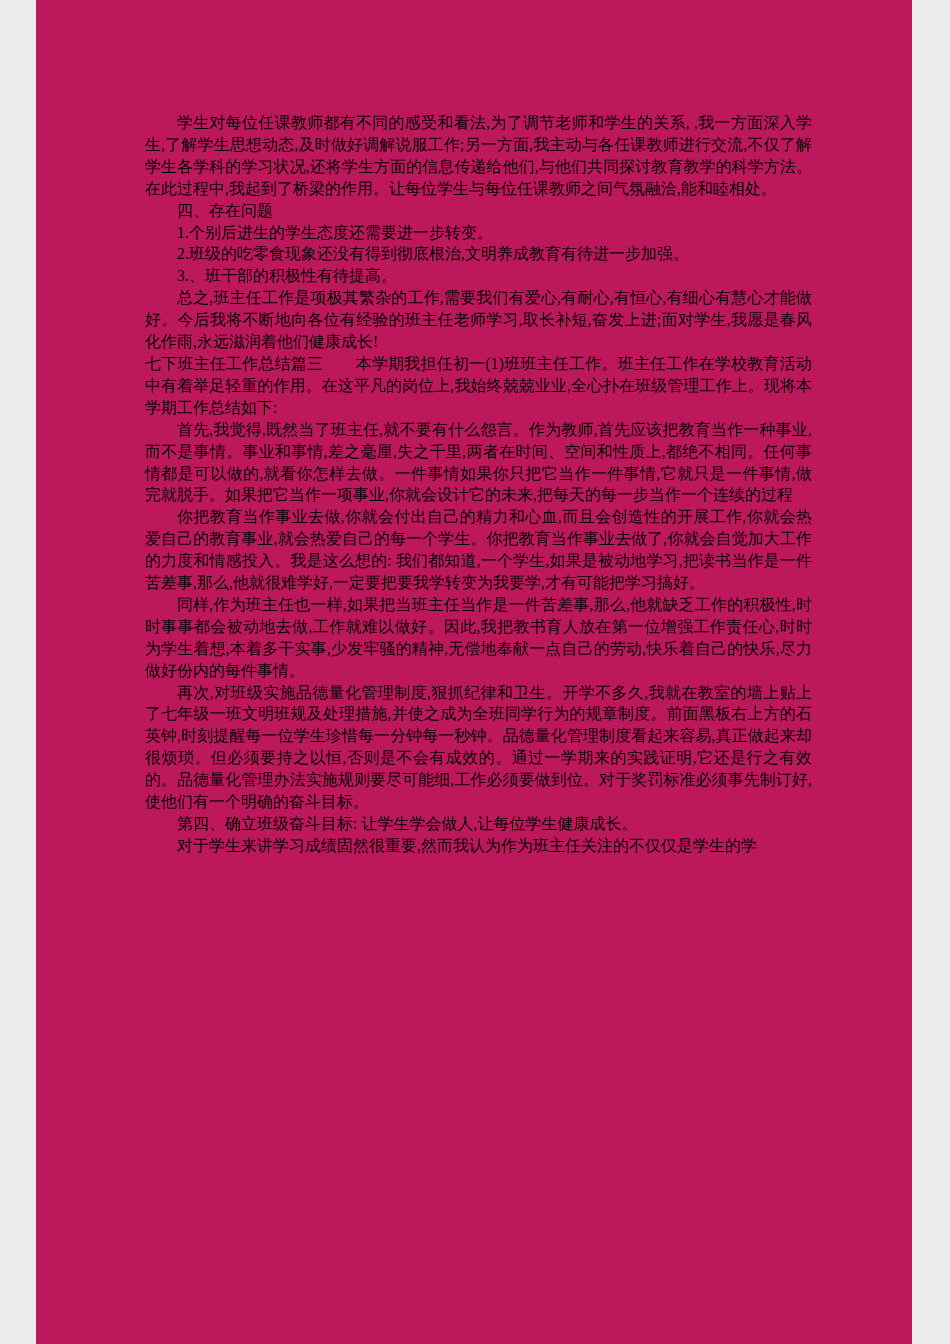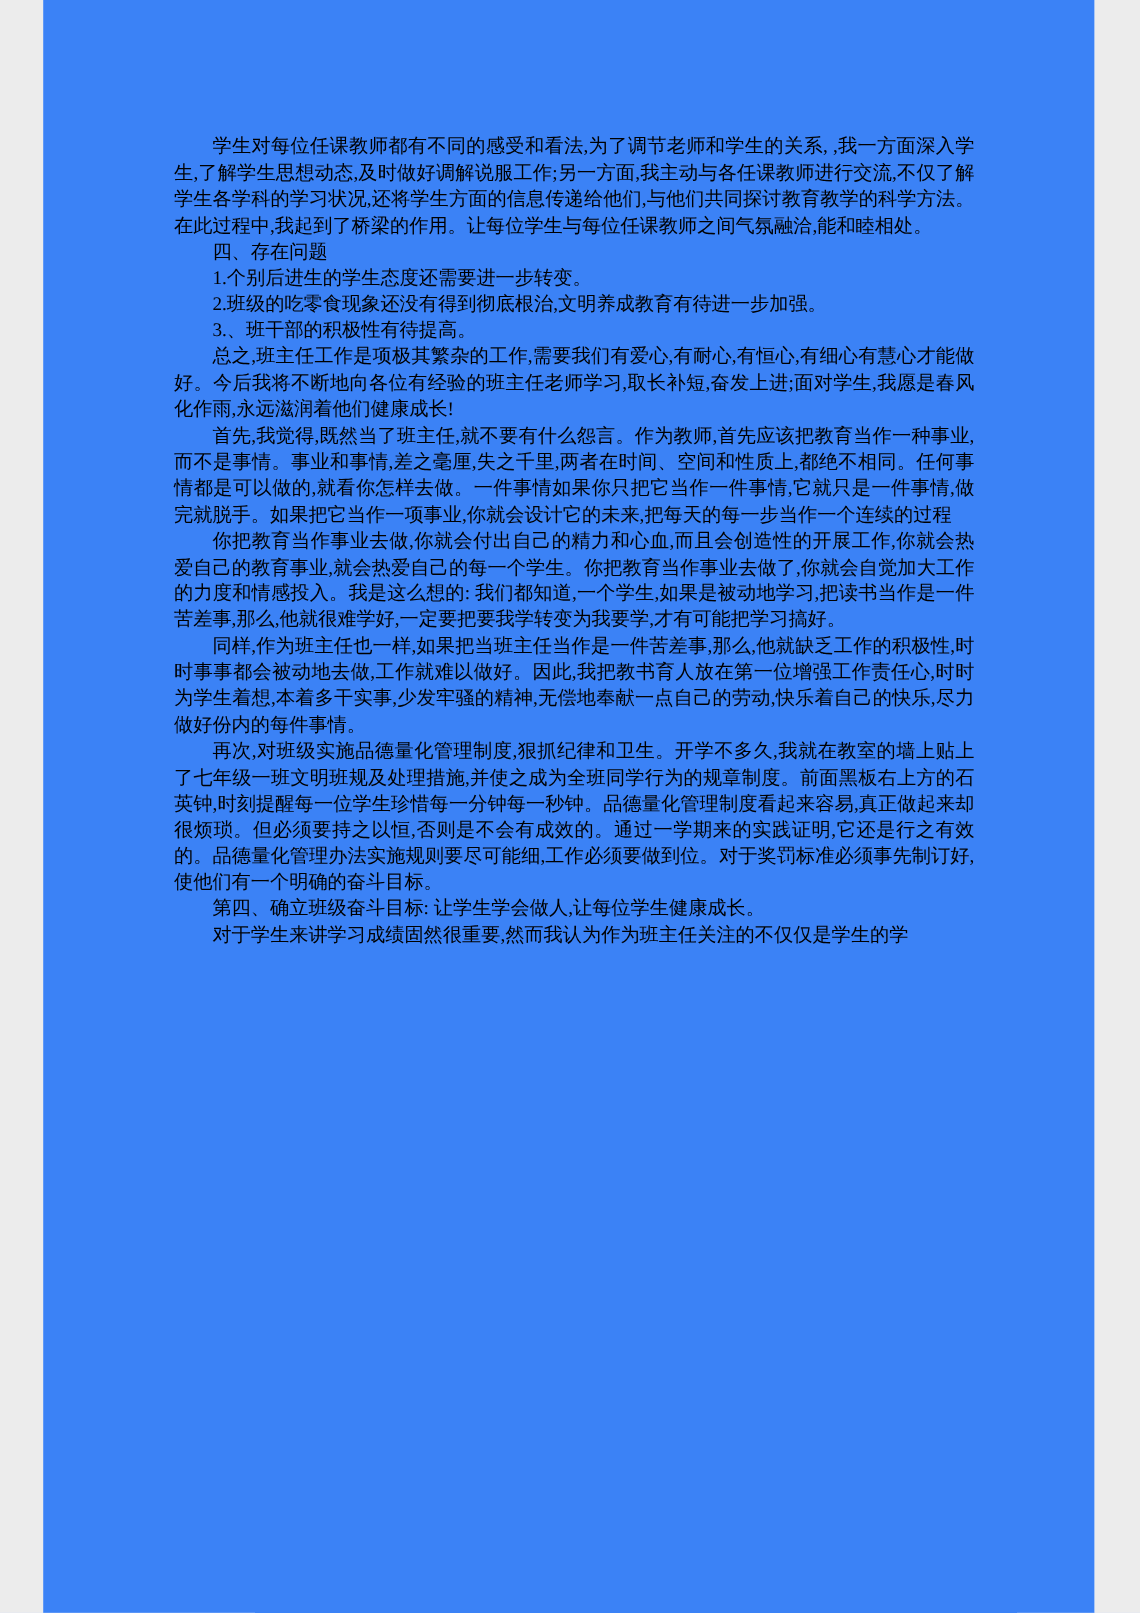--- a/index.html
+++ b/index.html
@@ -21,21 +21,21 @@
     background: #ececec;
   }
   .edge-strip.left { left: 0; width: 36px; }
   .edge-strip.right { right: 0; width: 38px; }
   .page {
     position: absolute;
     left: 36px;
     right: 38px;
     top: 0;
     bottom: 0;
-    background: #3b82f6;
+    background: #be185d;
   }
   .doc-body {
     position: absolute;
     left: 109px;  
     top: 112px;
     width: 667px;
   }
   .doc-body p {
     margin: 0;
     padding: 0;
@@ -59,20 +59,21 @@
 <div class="edge-strip right"></div>
 
 <div class="page">
   <div class="doc-body">
     <p class="indent">学生对每位任课教师都有不同的感受和看法,为了调节老师和学生的关系, ,我一方面深入学生,了解学生思想动态,及时做好调解说服工作;另一方面,我主动与各任课教师进行交流,不仅了解学生各学科的学习状况,还将学生方面的信息传递给他们,与他们共同探讨教育教学的科学方法。在此过程中,我起到了桥梁的作用。让每位学生与每位任课教师之间气氛融洽,能和睦相处。</p>
     <p class="indent">四、存在问题</p>
     <p class="indent">1.个别后进生的学生态度还需要进一步转变。</p>
     <p class="indent">2.班级的吃零食现象还没有得到彻底根治,文明养成教育有待进一步加强。</p>
     <p class="indent">3.、班干部的积极性有待提高。</p>
     <p class="indent">总之,班主任工作是项极其繁杂的工作,需要我们有爱心,有耐心,有恒心,有细心有慧心才能做好。今后我将不断地向各位有经验的班主任老师学习,取长补短,奋发上进;面对学生,我愿是春风化作雨,永远滋润着他们健康成长!</p>
+    <p class="no-indent">七下班主任工作总结篇三　　本学期我担任初一(1)班班主任工作。班主任工作在学校教育活动中有着举足轻重的作用。在这平凡的岗位上,我始终兢兢业业,全心扑在班级管理工作上。现将本学期工作总结如下:</p>
     <p class="indent">首先,我觉得,既然当了班主任,就不要有什么怨言。作为教师,首先应该把教育当作一种事业,而不是事情。事业和事情,差之毫厘,失之千里,两者在时间、空间和性质上,都绝不相同。任何事情都是可以做的,就看你怎样去做。一件事情如果你只把它当作一件事情,它就只是一件事情,做完就脱手。如果把它当作一项事业,你就会设计它的未来,把每天的每一步当作一个连续的过程</p>
     <p class="indent">你把教育当作事业去做,你就会付出自己的精力和心血,而且会创造性的开展工作,你就会热爱自己的教育事业,就会热爱自己的每一个学生。你把教育当作事业去做了,你就会自觉加大工作的力度和情感投入。我是这么想的: 我们都知道,一个学生,如果是被动地学习,把读书当作是一件苦差事,那么,他就很难学好,一定要把要我学转变为我要学,才有可能把学习搞好。</p>
     <p class="indent">同样,作为班主任也一样,如果把当班主任当作是一件苦差事,那么,他就缺乏工作的积极性,时时事事都会被动地去做,工作就难以做好。因此,我把教书育人放在第一位增强工作责任心,时时为学生着想,本着多干实事,少发牢骚的精神,无偿地奉献一点自己的劳动,快乐着自己的快乐,尽力做好份内的每件事情。</p>
     <p class="indent">再次,对班级实施品德量化管理制度,狠抓纪律和卫生。开学不多久,我就在教室的墙上贴上了七年级一班文明班规及处理措施,并使之成为全班同学行为的规章制度。前面黑板右上方的石英钟,时刻提醒每一位学生珍惜每一分钟每一秒钟。品德量化管理制度看起来容易,真正做起来却很烦琐。但必须要持之以恒,否则是不会有成效的。通过一学期来的实践证明,它还是行之有效的。品德量化管理办法实施规则要尽可能细,工作必须要做到位。对于奖罚标准必须事先制订好,使他们有一个明确的奋斗目标。</p>
     <p class="indent">第四、确立班级奋斗目标: 让学生学会做人,让每位学生健康成长。</p>
     <p class="indent">对于学生来讲学习成绩固然很重要,然而我认为作为班主任关注的不仅仅是学生的学</p>
   </div>
 </div>
 
 </body></html>

